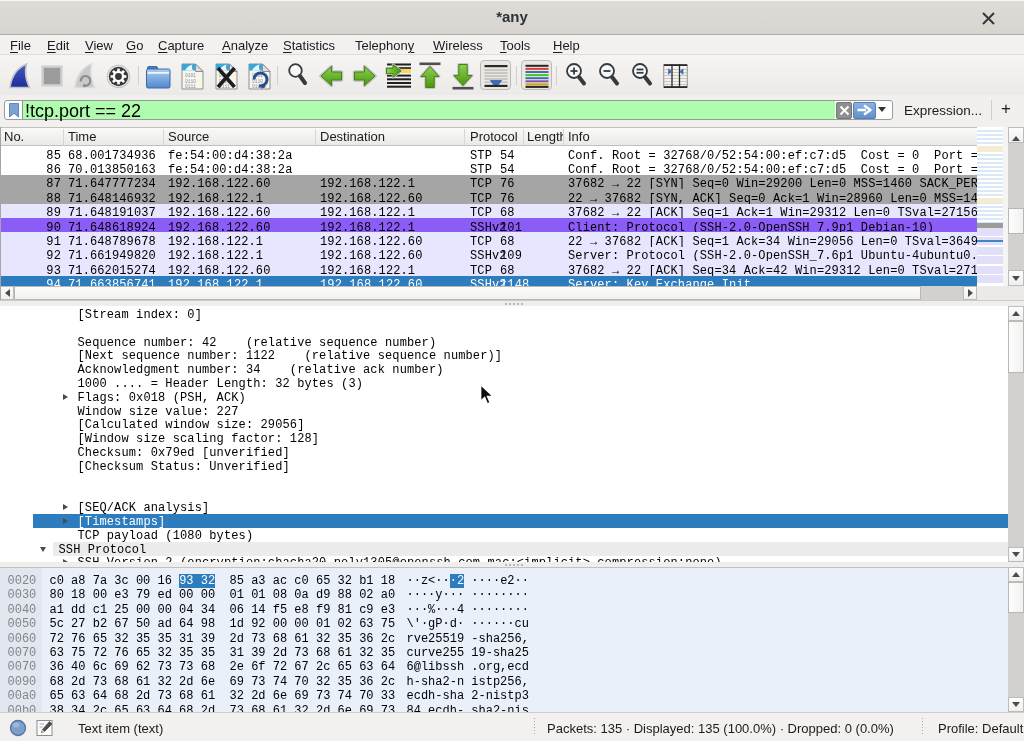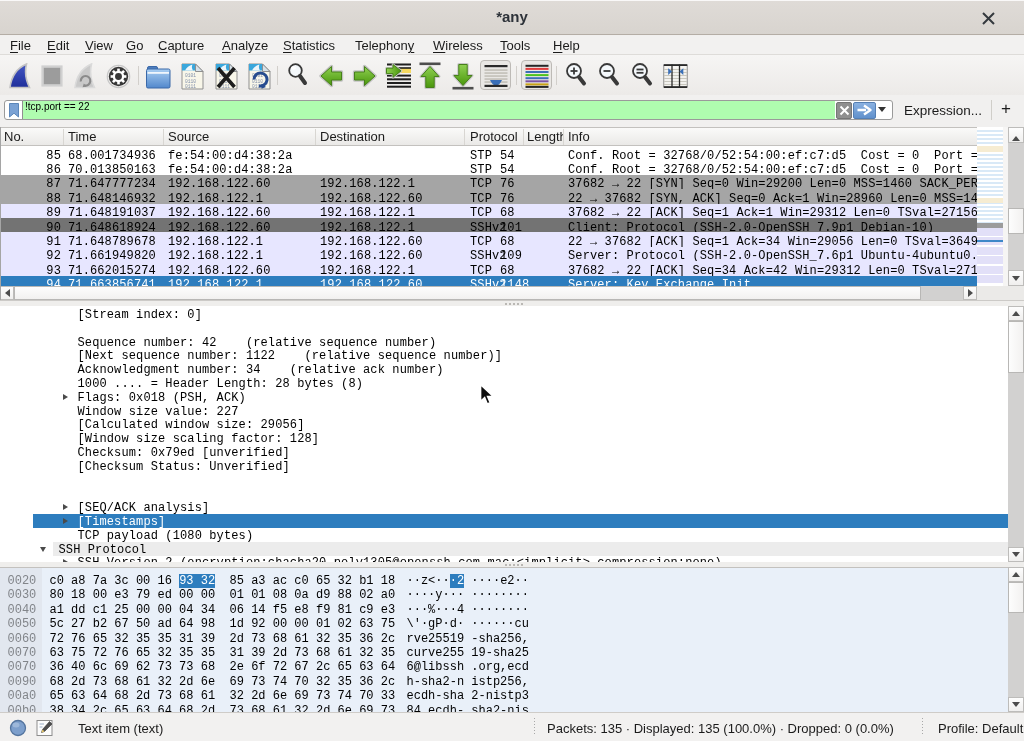--- a/index.html
+++ b/index.html
@@ -20,21 +20,21 @@
 #toolbar{left:0;top:55px;width:1024px;height:40px;
   background:linear-gradient(#f6f5f4,#eceae8);}
 .tsep{position:absolute;top:11px;width:1px;height:19px;background:#d2cfcb;}
 .tbox{position:absolute;top:5px;width:31px;height:30px;border:1px solid #bdbab6;
   border-radius:4px;background:#e9e7e4;box-sizing:border-box;}
 
 #filterbar{left:0;top:95px;width:1024px;height:32px;background:#f1f0ef;}
 #finput{left:4px;top:5px;width:889px;height:20px;background:#fff;
   border:1px solid #9a9a9a;border-radius:3px;box-sizing:border-box;}
 #fgreen{left:23px;top:6px;width:812px;height:18px;background:#affcaf;}
-#ftext{left:25px;top:6px;font-size:10px;color:#000;}
+#ftext{left:25px;top:6px;font-size:18px;color:#000;}
 #fexpr{left:904px;top:8px;font-size:13.5px;color:#1b1b1b;}
 #fsep{left:991px;top:5px;width:1px;height:20px;background:#d0cec9;}
 #fplus{left:1001px;top:4px;font-size:17px;color:#1b1b1b;}
 
 #plheader{left:0;top:127px;width:1008px;height:19px;
   background:linear-gradient(#fafaf9,#eae9e7);
   border-top:1px solid #c3c1be;border-bottom:1px solid #c3c1be;box-sizing:border-box;}
 .hcol{position:absolute;top:1px;font-size:13px;color:#1b1b1b;}
 .hsep{position:absolute;top:1px;width:1px;height:16px;background:#d8d6d2;}
 #plrows{left:0;top:146px;width:977px;height:140px;overflow:hidden;background:#fff;}
@@ -365,21 +365,21 @@
     </div>
 <div class="prow" style="top:57.6px;background:#e7e6ff">
       <span class="c0">89</span>
       <span class="c1">71.648191037</span>
       <span class="c2">192.168.122.60</span>
       <span class="c3">192.168.122.1</span>
       <span class="c4">TCP</span>
       <span class="c5">68</span>
       <span class="c6">37682 → 22 [ACK] Seq=1 Ack=1 Win=29312 Len=0 TSval=2715663469 TSecr=36494954</span>
     </div>
-<div class="prow" style="top:72px;background:#737373">
+<div class="prow" style="top:72px;background:#8b5cf6">
       <span class="c0">90</span>
       <span class="c1">71.648618924</span>
       <span class="c2">192.168.122.60</span>
       <span class="c3">192.168.122.1</span>
       <span class="c4">SSHv2</span>
       <span class="c5">101</span>
       <span class="c6">Client: Protocol (SSH-2.0-OpenSSH_7.9p1 Debian-10)</span>
     </div>
 <div class="prow" style="top:86.4px;background:#e7e6ff">
       <span class="c0">91</span>
@@ -476,21 +476,21 @@
 <div class="dline" style="top:28.6px">
       <span class="t" style="left:44.5px">Sequence number: 42    (relative sequence number)</span>
     </div>
 <div class="dline" style="top:42.4px">
       <span class="t" style="left:44.5px">[Next sequence number: 1122    (relative sequence number)]</span>
     </div>
 <div class="dline" style="top:56.2px">
       <span class="t" style="left:44.5px">Acknowledgment number: 34    (relative ack number)</span>
     </div>
 <div class="dline" style="top:70px">
-      <span class="t" style="left:44.5px">1000 .... = Header Length: 28 bytes (8)</span>
+      <span class="t" style="left:44.5px">1000 .... = Header Length: 32 bytes (3)</span>
     </div>
 <div class="dline" style="top:83.8px">
       <div class="tri-r" style="left:30px;top:4px"></div>
       <span class="t" style="left:44.5px">Flags: 0x018 (PSH, ACK)</span>
     </div>
 <div class="dline" style="top:97.6px">
       <span class="t" style="left:44.5px">Window size value: 227</span>
     </div>
 <div class="dline" style="top:111.4px">
       <span class="t" style="left:44.5px">[Calculated window size: 29056]</span>

